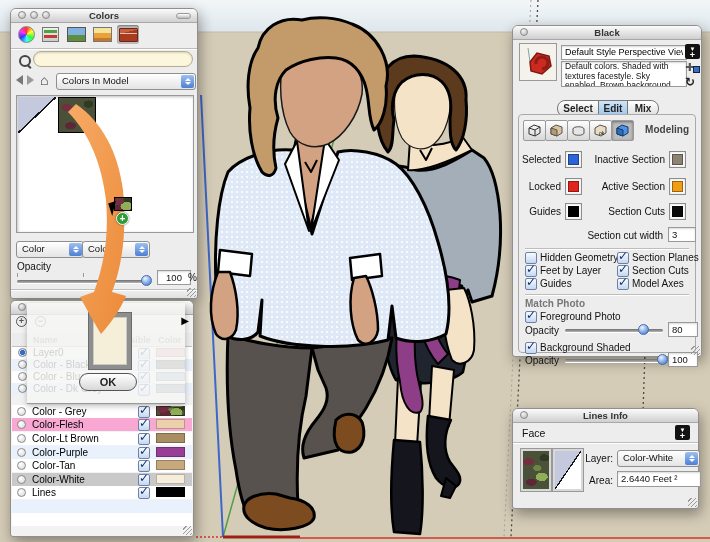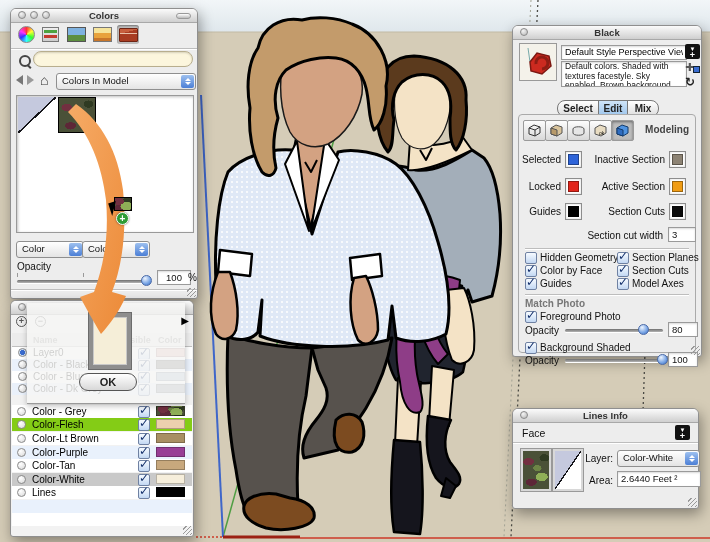--- a/index.html
+++ b/index.html
@@ -282,21 +282,21 @@
       <span class="dlg-frame" style="left: 62px; top: 10px; width: 34px; height: 48px; background-color: rgb(245, 238, 216);"></span>
       <span class="btn-pill" style="left:52px;top:70px;width:56px;height:16px;line-height:16px;">OK</span>
     </div>
 
     <div class="lrow" style="top:104px;background:#fff;">
       <span class="radio" style="left:5px;top:2px;"></span>
       <span class="lname" style="left:20px;">Color - Grey</span>
       <span class="cb" style="left:126px;top:1px;" data-checked="true"></span>
       <span class="lsw camo" style="left:144px;top:1px;"></span>
     </div>
-    <div class="lrow" style="top:117px;background:#84cc16;">
+    <div class="lrow" style="top:117px;background:#f9a8d4;">
       <span class="radio" style="left:5px;top:2px;"></span>
       <span class="lname" style="left:20px;">Color-Flesh</span>
       <span class="cb" style="left:126px;top:1px;" data-checked="true"></span>
       <span class="lsw" style="left: 144px; top: 1px; background-color: rgb(236, 208, 174);"></span>
     </div>
     <div class="lrow" style="top:131px;background:#fff;">
       <span class="radio" style="left:5px;top:2px;"></span>
       <span class="lname" style="left:20px;">Color-Lt Brown</span>
       <span class="cb" style="left:126px;top:1px;" data-checked="true"></span>
       <span class="lsw" style="left: 144px; top: 1px; background-color: rgb(168, 143, 99);"></span>
@@ -435,21 +435,21 @@
       <span class="field" style="left:149px;top:112px;width:20px;height:13px;">3</span>
 
       <div class="divider" style="left:6px;right:6px;top:133px;"></div>
 
       <span class="cb" style="left:6px;top:137px;" data-checked="false"></span>
       <span class="label" style="left:21px;top:137px;">Hidden Geometry</span>
       <span class="cb" style="left:98px;top:137px;" data-checked="true"></span>
       <span class="label" style="left:113px;top:137px;">Section Planes</span>
 
       <span class="cb" style="left:6px;top:150px;" data-checked="true"></span>
-      <span class="label" style="left:21px;top:150px;">Color by Face</span>
+      <span class="label" style="left:21px;top:150px;">Feet by Layer</span>
       <span class="cb" style="left:98px;top:150px;" data-checked="true"></span>
       <span class="label" style="left:113px;top:150px;">Section Cuts</span>
 
       <span class="cb" style="left:6px;top:163px;" data-checked="true"></span>
       <span class="label" style="left:21px;top:163px;">Guides</span>
       <span class="cb" style="left:98px;top:163px;" data-checked="true"></span>
       <span class="label" style="left:113px;top:163px;">Model Axes</span>
 
       <div class="divider" style="left:6px;right:6px;top:179px;"></div>
       <span class="label bold" style="left:6px;top:183px;color:#777;text-align:center;">Match Photo</span>

